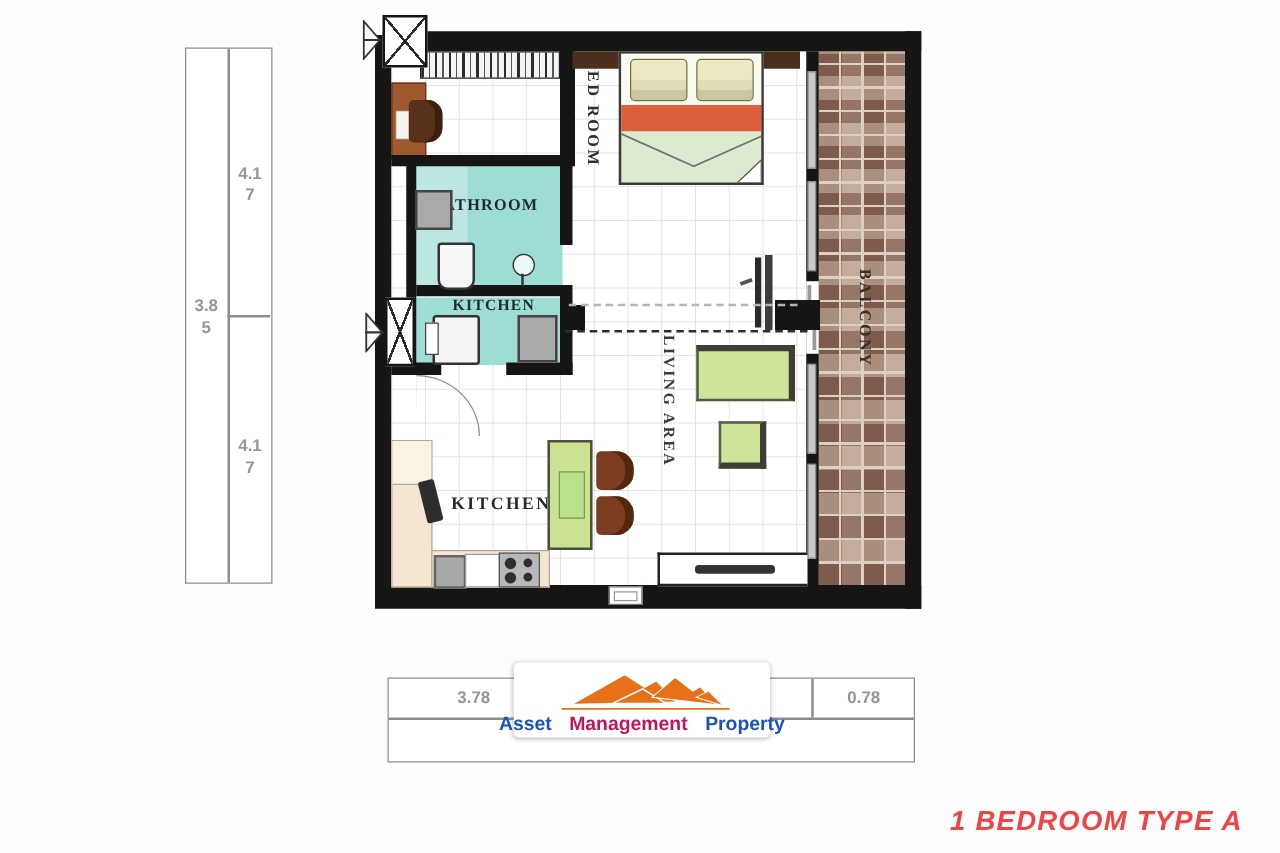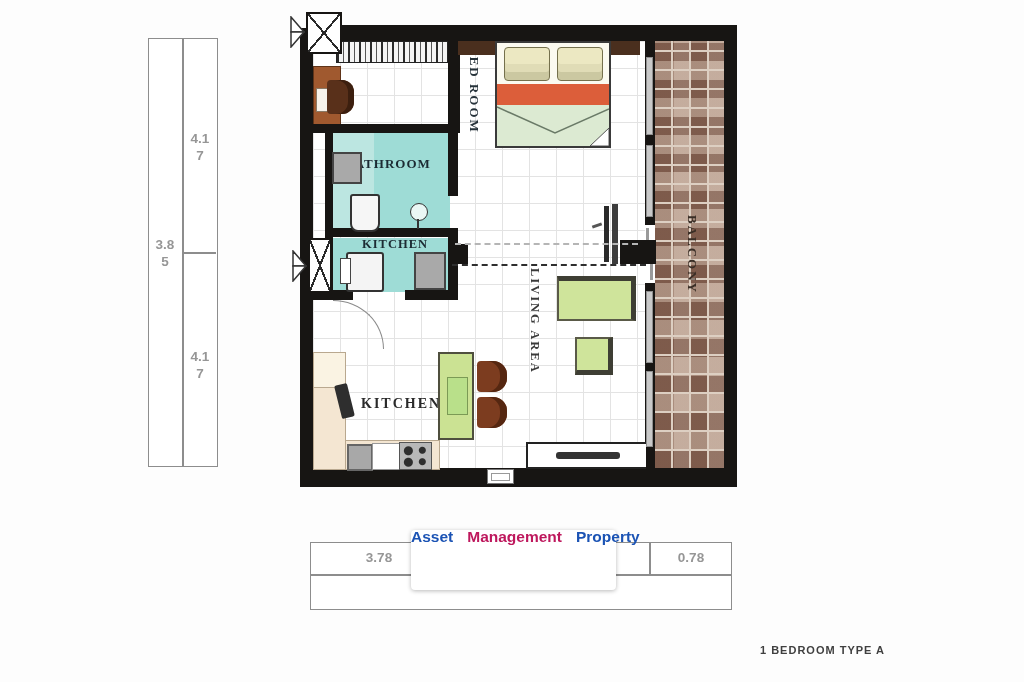--- a/index.html
+++ b/index.html
@@ -24,23 +24,23 @@
      repeating-linear-gradient(0deg, rgba(96,58,44,0.38) 0 18px, rgba(236,220,206,0.28) 18px 37px),
      repeating-linear-gradient(90deg, rgba(110,70,52,0.35) 0 19px, rgba(225,205,190,0.30) 19px 35px);}
   .hatch{background:repeating-linear-gradient(90deg,#2b2b2b 0 2px, transparent 2px 6px, #555 6px 7px, transparent 7px 11px),#f4f4f4;
          border:1.5px solid #222;box-sizing:border-box;}
   .window{position:absolute;left:1px;width:7px;background:#c9c9c9;box-shadow:inset 0 0 0 1px #8f8f8f;}
   .dash-light{border-top:2px dashed #b5b5b5;}
   .dash-dark{border-top:2.5px dashed #2e2e2e;}
   .cream{background:#f4e6d2;border:1px solid #b9a88f;box-sizing:border-box;}
   .greenfurn{background:#cfe49b;box-sizing:border-box;}
   .logo-box{position:absolute;background:#fff;border-radius:4px;box-shadow:0 1px 4px rgba(0,0,0,0.28);
-            display:flex;flex-direction:row;justify-content:flex-start;}
+            display:flex;flex-direction:column;align-items:center;justify-content:flex-start;}
   .logo-words{display:flex;gap:14px;font-size:15.5px;font-weight:bold;margin-top:-2px;}
-  .title-text{color:#404040;font-size:11px;font-weight:bold;letter-spacing:1px;}
+  .title-text{color:#ef4444;font-size:22px;font-weight:bold;letter-spacing:1px;font-style:italic;}
 </style>
 </head>
 <body>
 
 <div class="canvas">
 
   <div class="abs" style="left:148px;top:38px;width:70px;height:429px;border:1.5px solid #8d8d8d;background:#fff;box-sizing:border-box;">
     <div class="abs" style="left:33px;top:0;width:1.5px;height:100%;background:#8d8d8d;"></div>
     <div class="abs" style="left:33px;top:213px;width:34px;height:2px;background:#8d8d8d;"></div>
     <div class="abs dimtext" style="left:-2px;top:198px;width:36px;">

